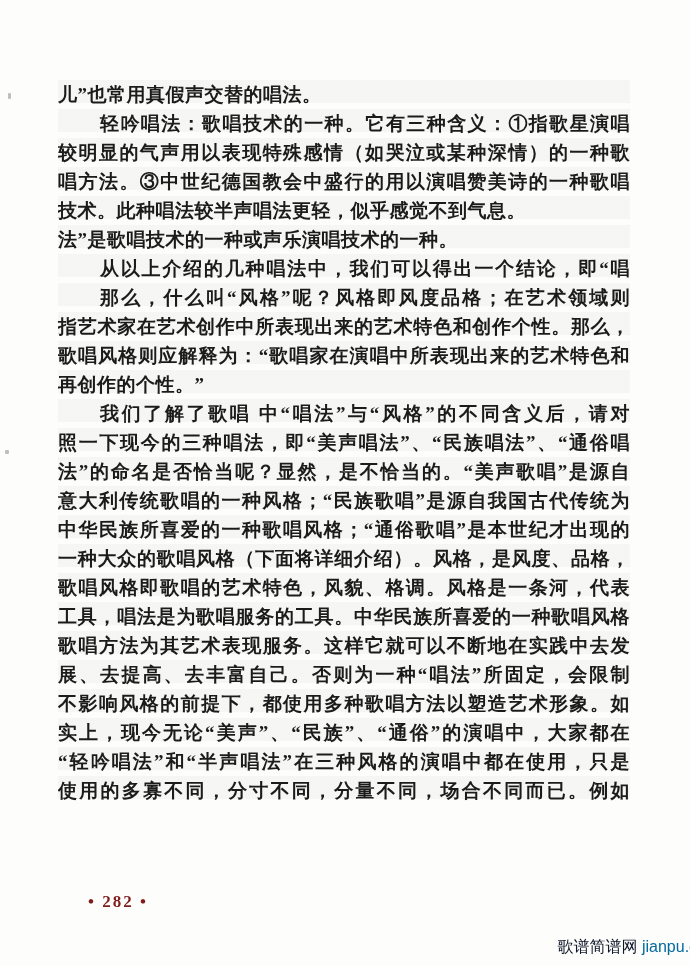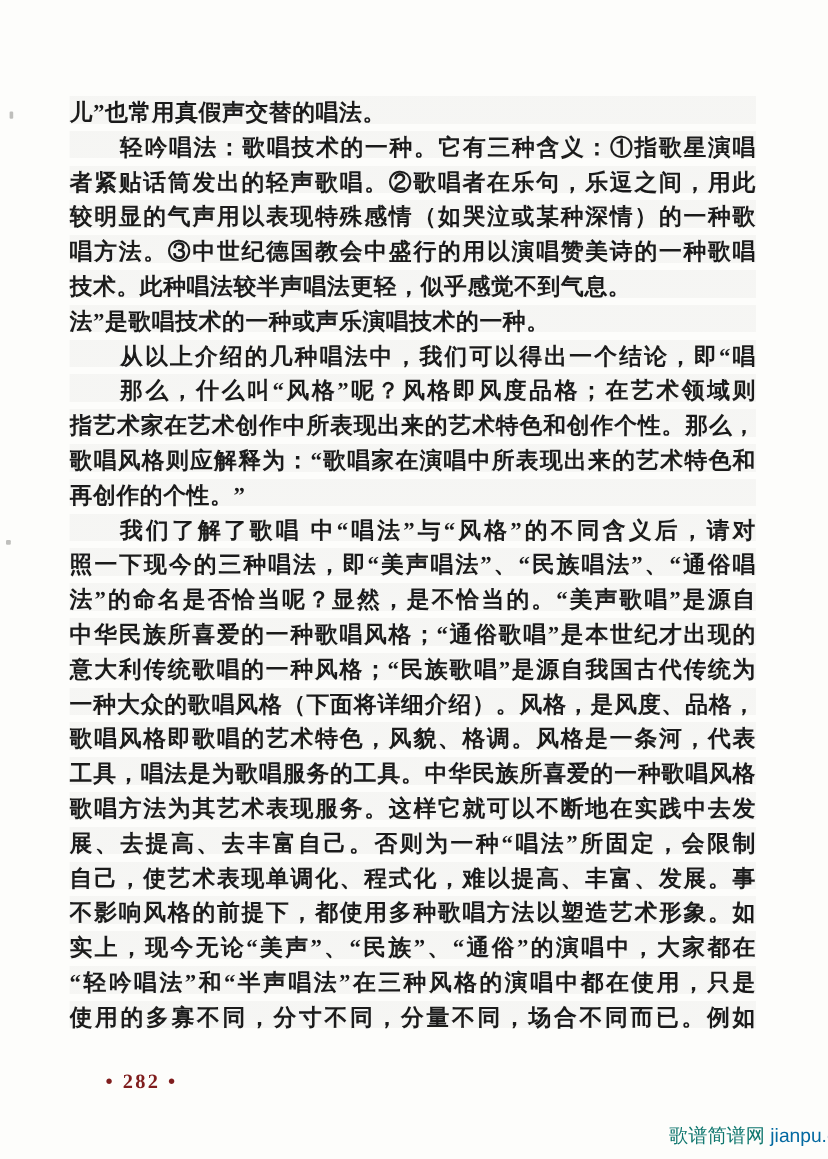--- a/index.html
+++ b/index.html
@@ -74,48 +74,46 @@
 
 <div class="page">
 
   <div class="speck" style="left:8px; top:93px; width:3px; height:6px;"></div>
   <div class="speck" style="left:5px; top:450px; width:4px; height:4px;"></div>
 
   <div class="body-text">
 
   <div class="line">儿”也常用真假声交替的唱法。</div>
       <div class="line indent fill">轻吟唱法：歌唱技术的一种。它有三种含义：①指歌星演唱</div>
-      <div class="line fill">者紧贴话筒发出的轻声歌唱。②歌唱者在乐句，乐逗之间，用此</div>
       <div class="line fill">较明显的气声用以表现特殊感情（如哭泣或某种深情）的一种歌</div>
       <div class="line fill">唱方法。③中世纪德国教会中盛行的用以演唱赞美诗的一种歌唱</div>
       <div class="line">技术。此种唱法较半声唱法更轻，似乎感觉不到气息。</div>
       <div class="line">法”是歌唱技术的一种或声乐演唱技术的一种。</div>
       <div class="line indent fill">从以上介绍的几种唱法中，我们可以得出一个结论，即“唱</div>
       <div class="line indent fill">那么，什么叫“风格”呢？风格即风度品格；在艺术领域则</div>
       <div class="line fill">指艺术家在艺术创作中所表现出来的艺术特色和创作个性。那么，</div>
       <div class="line fill">歌唱风格则应解释为：“歌唱家在演唱中所表现出来的艺术特色和</div>
       <div class="line">再创作的个性。”</div>
       <div class="line indent fill">我们了解了歌唱 中“唱法”与“风格”的不同含义后，请对</div>
       <div class="line fill">照一下现今的三种唱法，即“美声唱法”、“民族唱法”、“通俗唱</div>
       <div class="line fill">法”的命名是否恰当呢？显然，是不恰当的。“美声歌唱”是源自</div>
+      <div class="line fill">意大利传统歌唱的一种风格；“民族歌唱”是源自我国古代传统为</div>
       <div class="line fill">中华民族所喜爱的一种歌唱风格；“通俗歌唱”是本世纪才出现的</div>
-      <div class="line fill">意大利传统歌唱的一种风格；“民族歌唱”是源自我国古代传统为</div>
       <div class="line fill">一种大众的歌唱风格（下面将详细介绍）。风格，是风度、品格，</div>
       <div class="line fill">歌唱风格即歌唱的艺术特色，风貌、格调。风格是一条河，代表</div>
       <div class="line fill">工具，唱法是为歌唱服务的工具。中华民族所喜爱的一种歌唱风格</div>
       <div class="line fill">歌唱方法为其艺术表现服务。这样它就可以不断地在实践中去发</div>
       <div class="line fill">展、去提高、去丰富自己。否则为一种“唱法”所固定，会限制</div>
-      <div class="line fill">自己，使艺术表现单调化、程式化，难以提高、丰富、发展。事</div>
       <div class="line fill">不影响风格的前提下，都使用多种歌唱方法以塑造艺术形象。如</div>
       <div class="line fill">实上，现今无论“美声”、“民族”、“通俗”的演唱中，大家都在</div>
       <div class="line fill">“轻吟唱法”和“半声唱法”在三种风格的演唱中都在使用，只是</div>
       <div class="line fill">使用的多寡不同，分寸不同，分量不同，场合不同而已。例如</div>
     </div>
 
   <div class="page-number">• 282 •</div>
 
   <div class="watermark">
-    <span style="color: #0f766e;">歌谱简谱网</span>
+    <span style="color: #0f172a;">歌谱简谱网</span>
     <span> </span>
     <span style="color: #0369a1;">jianpu.cn</span>
   </div>
 
 </div>
 
 </body></html>

